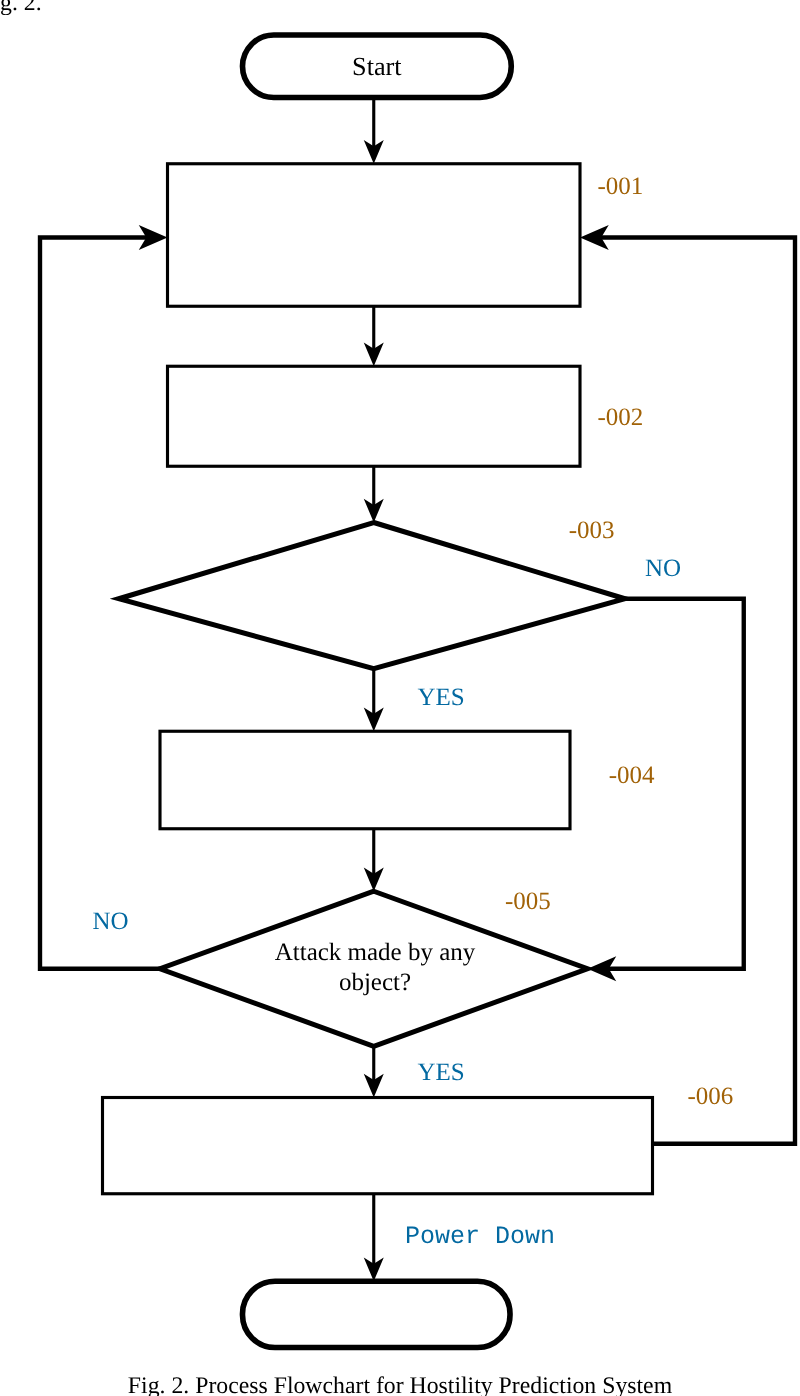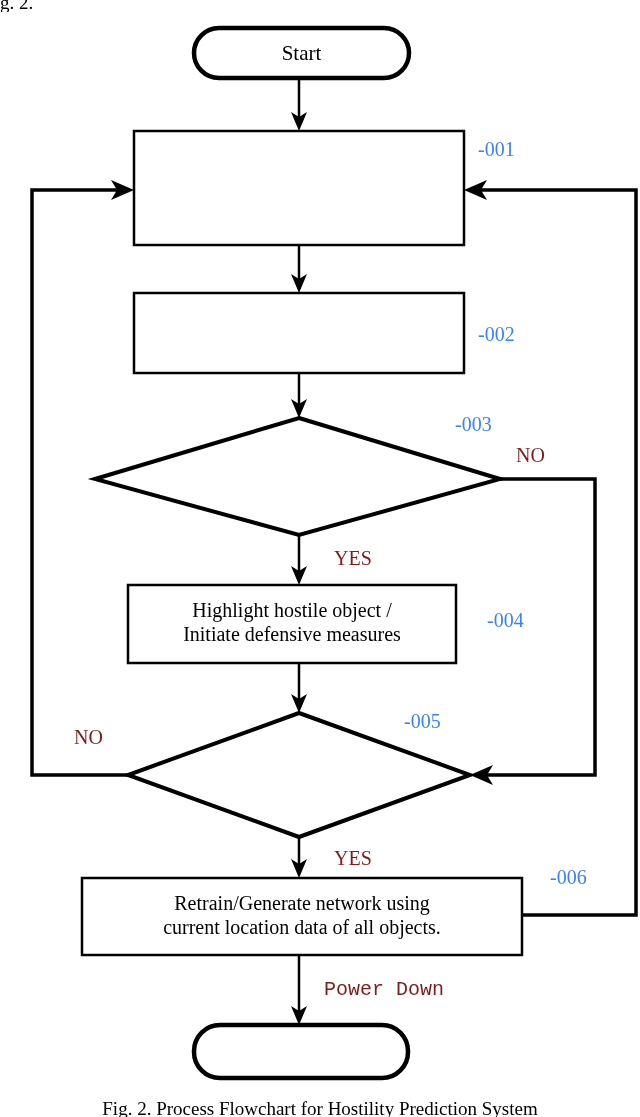--- a/index.html
+++ b/index.html
@@ -40,27 +40,27 @@
   }
   .proc-text {
     font-size: 20px;
   }
   .dec-text {
     font-size: 20px;
   }
   .edge-label {
     position: absolute;
     font-size: 20px;
-    color: #7f1d1d;
+    color: #0369a1;
     white-space: nowrap;
   }
   .ref-label {
     position: absolute;
     font-size: 20px;
-    color: #3b82f6;
+    color: #a16207;
     white-space: nowrap;
   }
   .fig-caption {
     position: absolute;
     left: 0;
     width: 640px;
     text-align: center;
     font-size: 19px;
     color: #000000;
     white-space: nowrap;
@@ -147,26 +147,24 @@
     <rect x="82" y="878" width="440" height="77" fill="#ffffff" stroke="#000000" stroke-width="2.5"></rect>
 
     <rect x="194" y="1025" width="214" height="53" rx="26" ry="26" fill="#ffffff" stroke="#000000" stroke-width="4.5"></rect>
   </svg>
 
   <div class="node-text term-text" style="left:194px; top:41px; width:215px;">Start</div>
 
 
 
 
-  <div class="node-text proc-text" style="left:130px; top:598px; width:324px;">Highlight hostile object /
-Initiate defensive measures</div>
 
+  <div class="node-text dec-text" style="left:160px; top:750px; width:280px;">Attack made by any
+object?</div>
 
-  <div class="node-text proc-text" style="left:86px; top:891px; width:432px;">Retrain/Generate network using
-current location data of all objects.</div>
 
 
   <div class="ref-label" style="left:478px; top:138px;">-001</div>
 
   <div class="ref-label" style="left:478px; top:323px;">-002</div>
 
   <div class="ref-label" style="left:407px; top:413px;margin-left:48px;">-003</div>
 
   <div class="ref-label" style="left:487px; top:609px;">-004</div>
 

